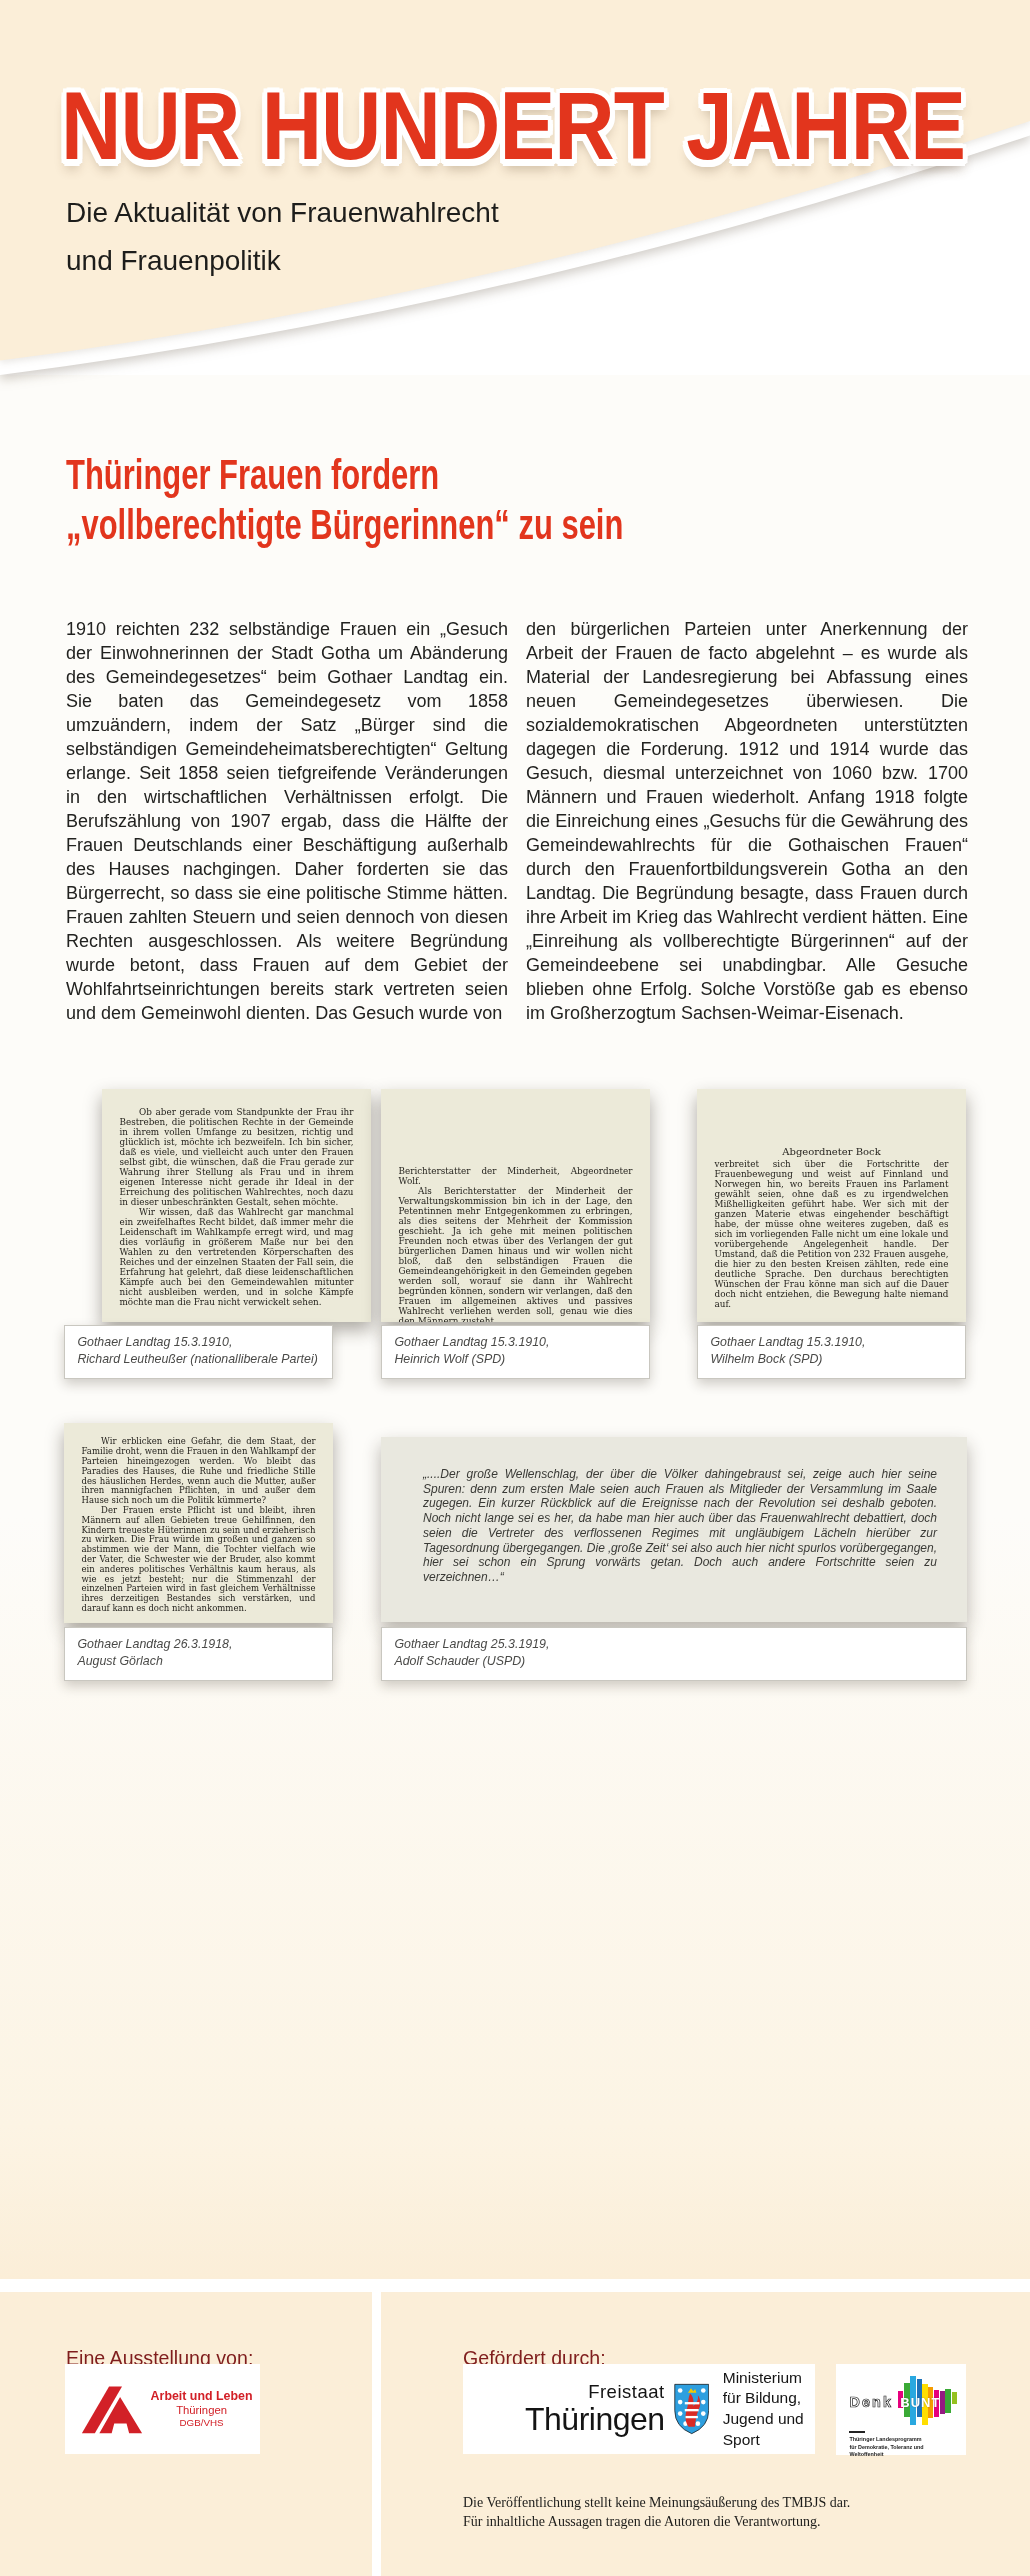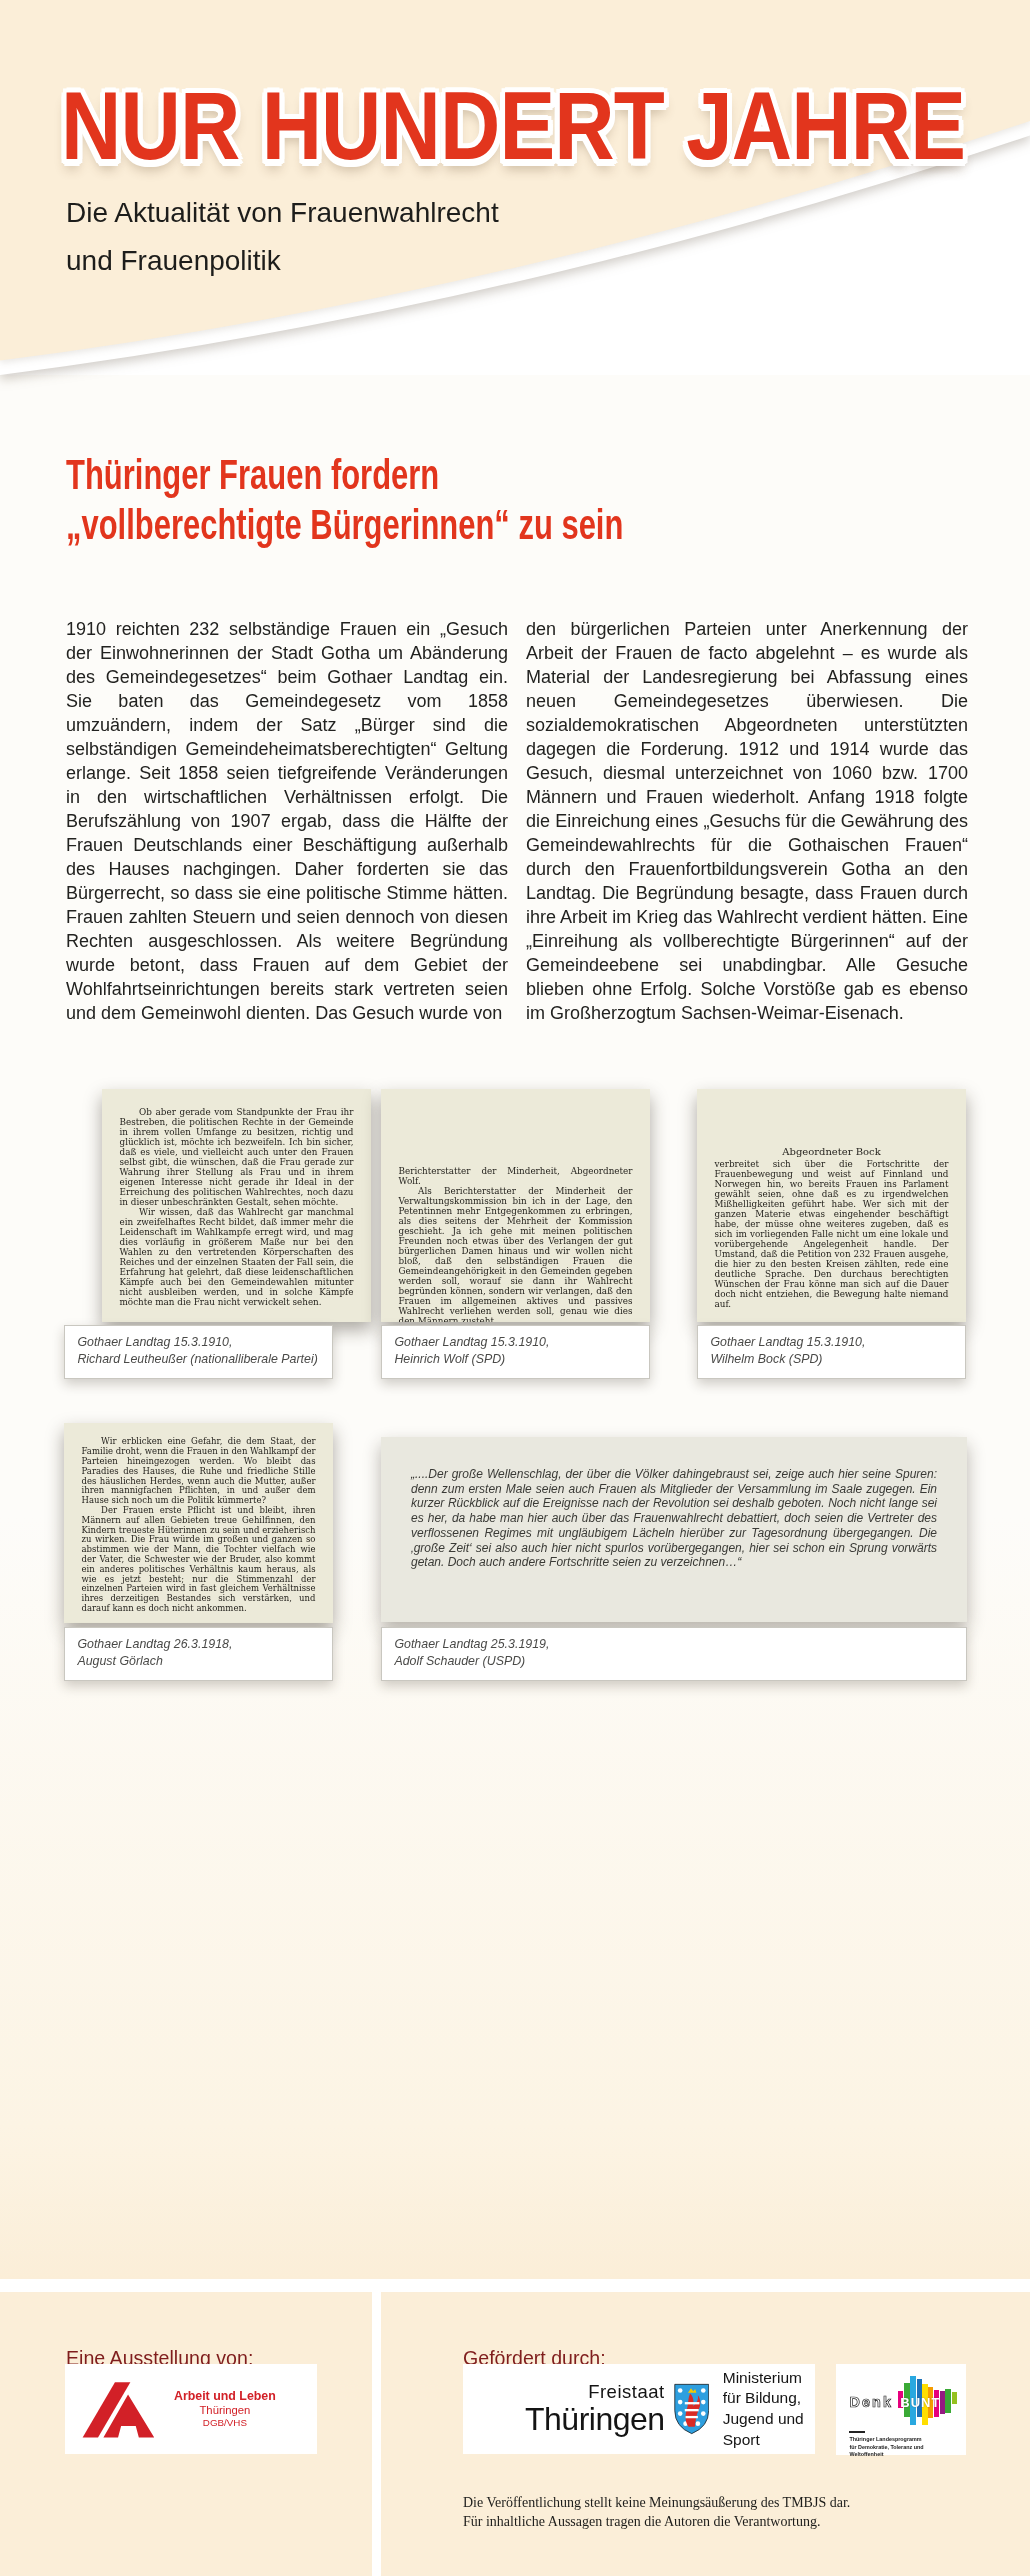--- a/index.html
+++ b/index.html
@@ -51,33 +51,33 @@
   .caption-box{
     background:#ffffff;border:0.5px solid #c9c7c0;box-sizing:border-box;
     box-shadow:0 5.2px 11.3px rgba(40,32,18,.22);padding:8.2px 12.4px;
   }
   .caption-box .cap{font-style:italic;font-size:12.4px;line-height:17px;color:#4a4a48;}
 
   .quote-paper{
     background:#e9e8df;box-shadow:0 8.2px 16.5px rgba(40,32,18,.32);
     box-sizing:border-box;padding:30px 30px 0 30px;
   }
-  .quote-text{font-style:italic;font-size:12px;line-height:14.7px;color:#3a3a36;text-align:justify;}
+  .quote-text{font-style:italic;font-size:12px;line-height:14.7px;color:#3a3a36;text-align:justify;margin-left:12px;}
 
   
   .main-bg{left:0;top:375px;width:1030px;height:1904px;
     background:linear-gradient(180deg,#fdfcf9 0%,#fdfcf9 60%,#fcf4e4 92%,#fbeed8 100%);}
   .footer-gap{left:0;top:2279px;width:1030px;height:12.4px;background:#ffffff;}
   .footer{left:0;top:2292px;width:1030px;height:284px;background:#fbeed8;}
   .footer-divider{left:372px;top:2292px;width:8.8px;height:284px;background:#ffffff;}
   .footer-label{font-size:19.6px;color:#7f1d1d;}
   .logo-box{background:#ffffff;box-sizing:border-box;}
 
   
-  .al-box{left:65px;top:2364px;width:252px;height:90px;display:flex;align-items:center;}
+  .al-box{left:65px;top:2364px;width:195px;height:90px;display:flex;align-items:center;}
   .al-text{width:139px;text-align:center;color:#d22027;line-height:1.18;}
   .al-l1{font-size:12.4px;font-weight:bold;}
   .al-l2{font-size:11.3px;}
   .al-l3{font-size:9.8px;}
 
   
   .fs-box{left:463px;top:2364px;width:352px;height:90px;display:flex;align-items:center;}
   .fs-wordmark{width:155px;text-align:right;color:#141414;line-height:1;}
   .fs-small{font-size:18.5px;letter-spacing:0.5px;}
   .fs-large{font-size:32px;letter-spacing:-0.5px;margin-top:1px;}

